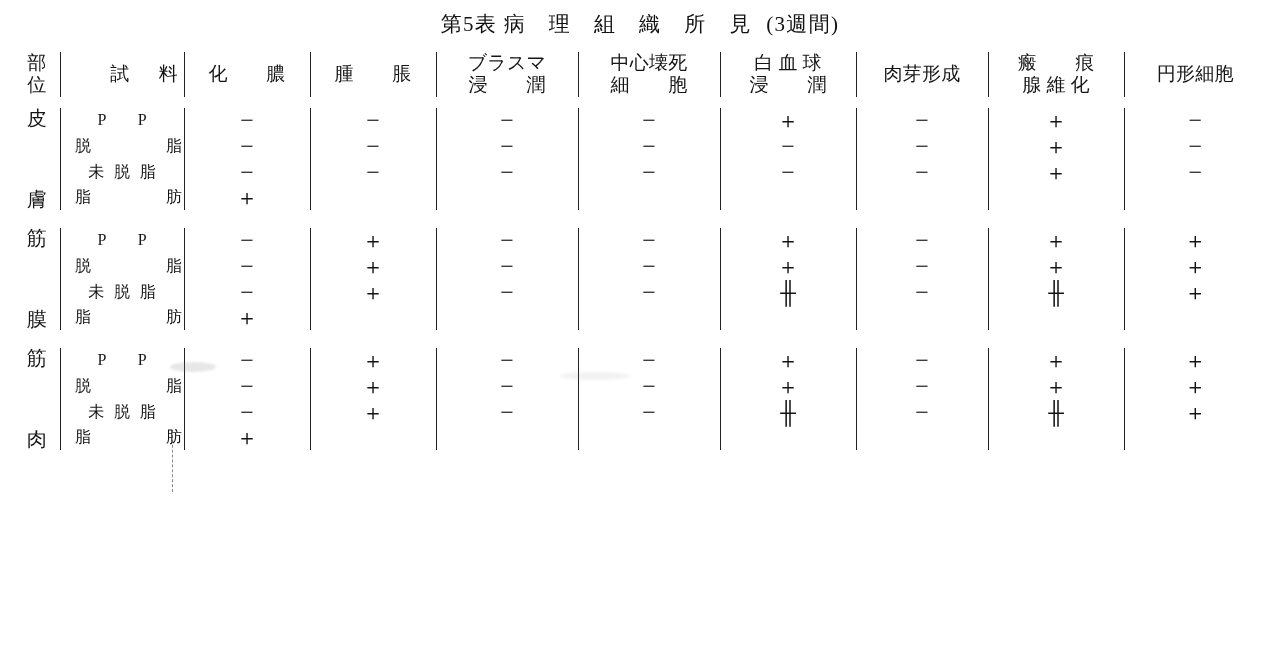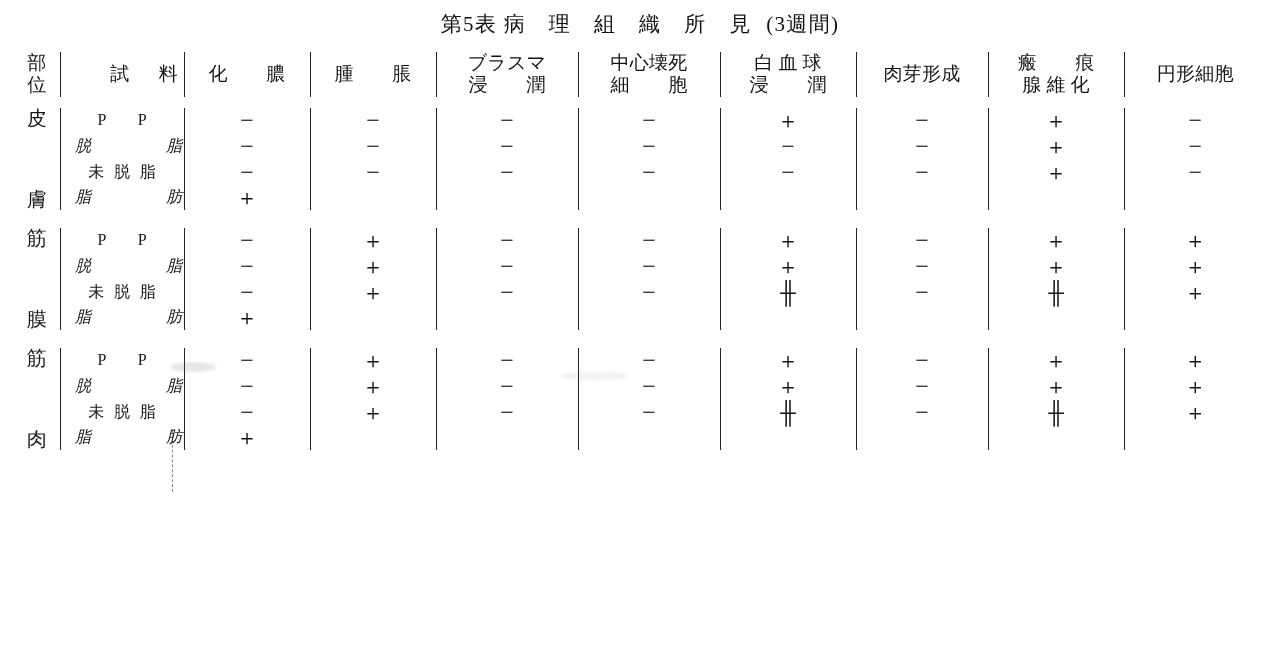--- a/index.html
+++ b/index.html
@@ -87,21 +87,21 @@
 
   .sample-cell {
     font-size: 16px;
     white-space: nowrap;
     letter-spacing: 0.02em;
     text-align: center;
     padding: 3px 0;
     margin-left: 40px;
   }
   .sample-cell.pp { letter-spacing: 0; }
-  .sample-cell .wide { letter-spacing: 0.9em; padding-left: 0.9em; font-style: italic; }
+  .sample-cell .wide { letter-spacing: 0.9em; padding-left: 0.9em; }
   .sample-cell .wide3 { letter-spacing: 0.18em; padding-left: 0.18em; }
 
   .mark {
     font-size: 22px;
     line-height: 1.05;
     padding: 3px 0;
     color: #141414;
   }
   .mark.minus { font-size: 24px; }
   .gaprow td { height: 9px; }

